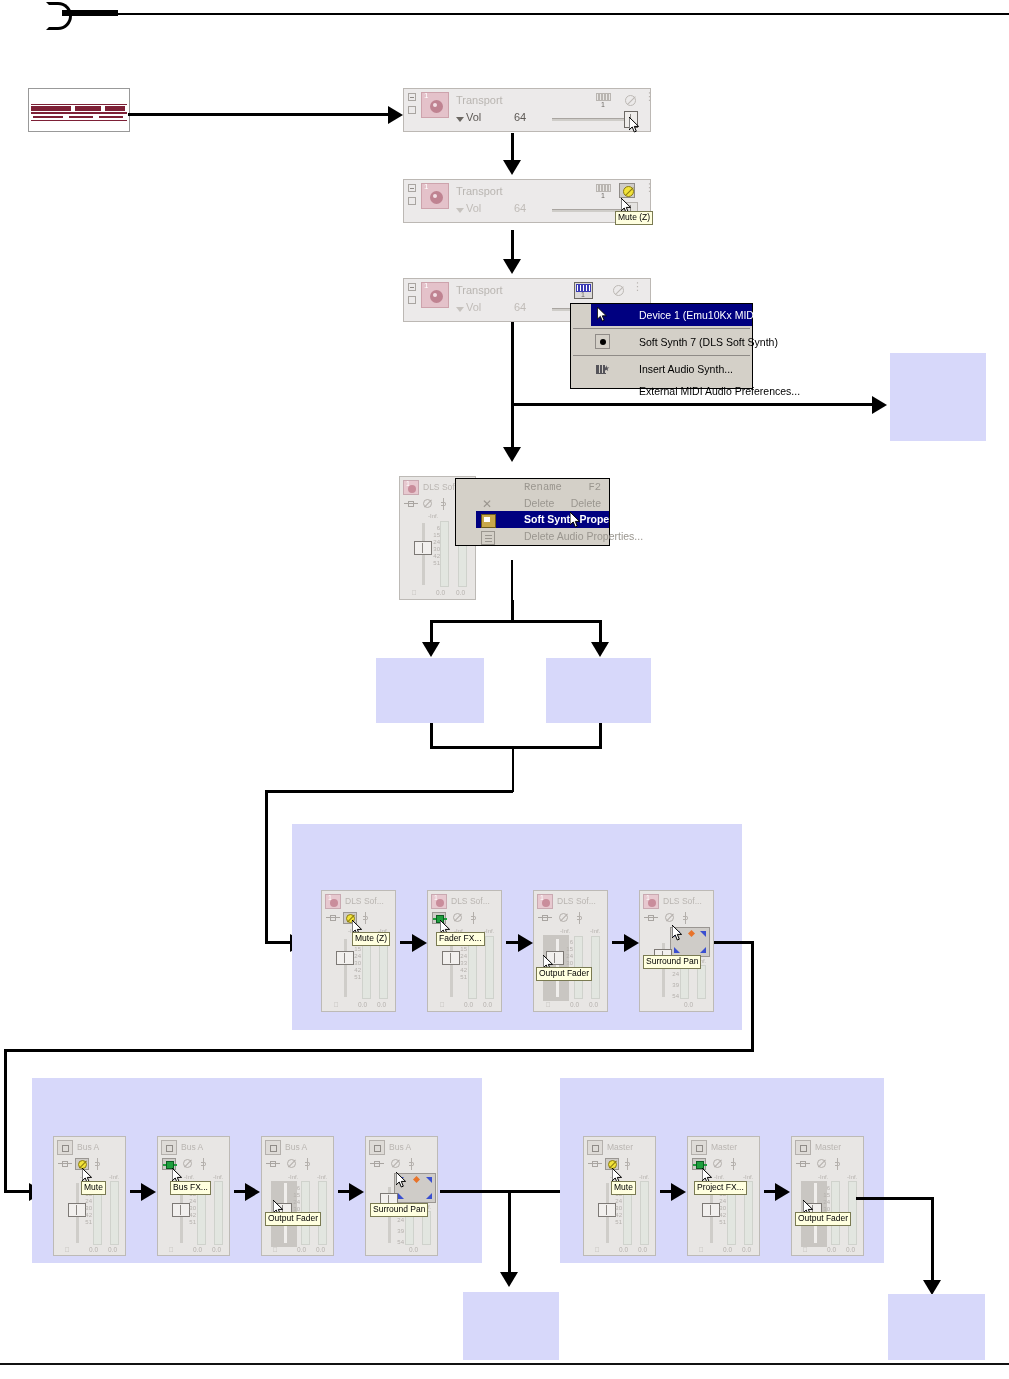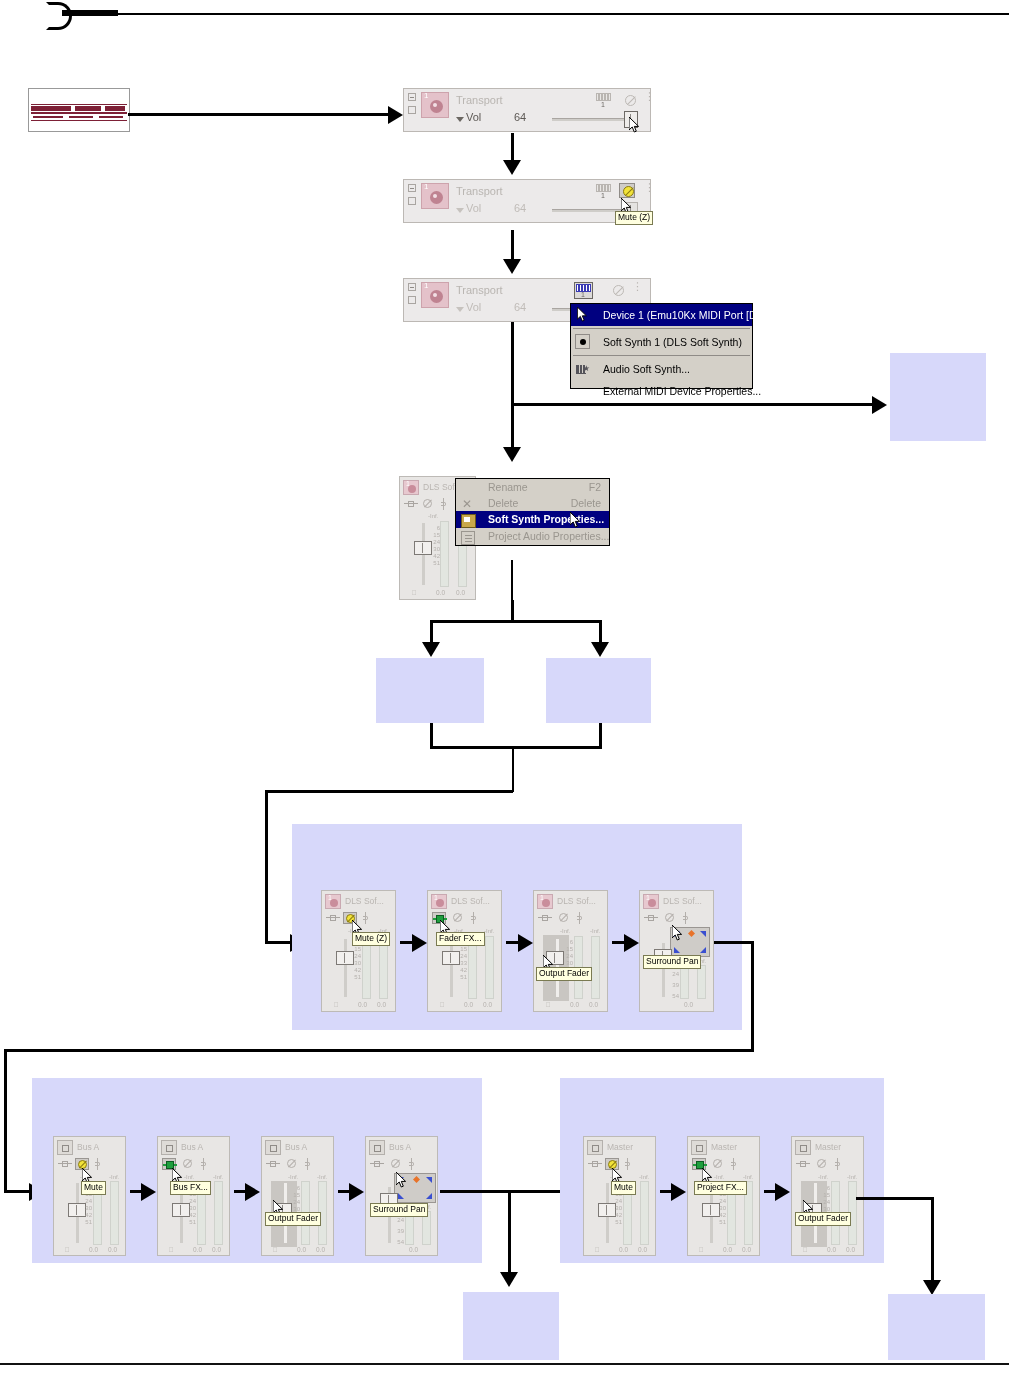--- a/index.html
+++ b/index.html
@@ -135,21 +135,21 @@
   .tbar .mutebtn .c:after{content:"";position:absolute;left:0px;top:4px;width:11px;height:1px;
        background:#bdb9b5;transform:rotate(-45deg);}
   .tbar .mutebtn.on{background:#cfccc8;border:1px solid #8f8b87;box-sizing:border-box;}
   .tbar .mutebtn.on .c{border-color:#8a7a12;background:#f2e33a;}
   .tbar .mutebtn.on .c:after{background:#8a7a12;}
   .tbar .dots{position:absolute;font-size:11px;color:#b9b5b1;}
 
   
   .menu{position:absolute;background:#d4d0c8;border:1px solid #000;box-sizing:border-box;
         font-size:10.5px;color:#000;}
-  .menu .mi{position:relative;height:22px;line-height:22px;padding-left:32px;white-space:nowrap;}
+  .menu .mi{position:relative;height:22px;line-height:22px;padding-left:48px;white-space:nowrap;margin-left:20px;}
   .menu .mi.sel{background:#000080;color:#fff;}
   .menu .mi.dis{color:#9a968f;}
   .menu .sep{height:1px;background:#8f8b87;margin:2px 2px;}
   .menu .acc{position:absolute;right:8px;top:0;}
   .menu .mico{position:absolute;left:6px;top:3px;width:16px;height:16px;}
 
   
   .ico-radio{position:absolute;left:4px;top:3px;width:15px;height:15px;
         border:1px solid #8f8b87;background:#d4d0c8;box-sizing:border-box;}
   .ico-radio:after{content:"";position:absolute;left:4px;top:4px;width:6px;height:6px;
@@ -291,29 +291,29 @@
     <span class="mico">
       <svg width="11" height="15" viewBox="0 0 11 16">
           <path d="M0 0 L0 13 L3.2 10 L5.3 15 L7.3 14.2 L5.3 9.4 L9.6 9.4 Z" fill="#fff" stroke="#000" stroke-width="1"></path>
         </svg>
     </span>
     <span>Device 1  (Emu10Kx MIDI Port [DF40])</span>
   </div>
   <div class="sep"></div>
   <div class="mi">
     <span class="ico-radio"></span>
-    <span>Soft Synth 1  (DLS Soft Synth)</span>
+    <span>Soft Synth 7  (DLS Soft Synth)</span>
   </div>
   <div class="sep"></div>
   <div class="mi">
     <span class="ico-synth"></span>
-    <span>Audio Soft Synth...</span>
+    <span>Insert Audio Synth...</span>
   </div>
   <div class="mi">
-    <span>External MIDI Device Properties...</span>
+    <span>External MIDI Audio Preferences...</span>
   </div>
 </div>
 
 <div class="ln-v" style="left:511px;top:322px;height:84px;"></div>
 <div class="ln-h" style="left:511px;top:403px;width:367px;"></div>
 <div class="arw-r" style="left:872px;top:396px;"></div>
 <div class="pbox" style="left:890px;top:353px;width:96px;height:88px;"></div>
 
 <div class="ln-v" style="left:511px;top:403px;height:48px;"></div>
 <div class="arw-d" style="left:503px;top:447px;"></div>
@@ -344,36 +344,36 @@
     <div>30</div>
     <div>42</div>
     <div>51</div>
   </div>
   <div class="lock" style="left:12px;top:112px;">⎕</div>
   <div class="botnum" style="left:36px;top:112px;">0.0</div>
   <div class="botnum" style="left:56px;top:112px;">0.0</div>
 </div>
 
 <div class="menu" style="left:455px;top:478px;width:155px;height:68px;">
-  <div class="mi dis" style="height:16px;line-height:16px;">
+  <div class="mi dis" style="height:16px;line-height:16px;font-family:Liberation Mono, monospace;">
     <span>Rename</span>
     <span class="acc">F2</span>
   </div>
   <div class="mi dis" style="height:16px;line-height:16px;">
     <span class="ico-x">✕</span>
     <span>Delete</span>
     <span class="acc">Delete</span>
   </div>
   <div class="mi sel" style="height:17px;line-height:17px;font-weight:bold;">
     <span class="ico-props"></span>
     <span>Soft Synth Properties...</span>
   </div>
   <div class="mi dis" style="height:17px;line-height:17px;">
     <span class="ico-paud"></span>
-    <span>Project Audio Properties...</span>
+    <span>Delete Audio Properties...</span>
   </div>
 </div>
 <div class="cur" style="left:570px;top:512px;">
   <svg width="11" height="16" viewBox="0 0 11 16">
       <path d="M0 0 L0 13 L3.2 10 L5.3 15 L7.3 14.2 L5.3 9.4 L9.6 9.4 Z" fill="#fff" stroke="#000" stroke-width="1"></path>
     </svg>
 </div>
 
 <div class="ln-v thin" style="left:511px;top:560px;height:40px;"></div>
 <div class="ln-v" style="left:511px;top:600px;height:22px;"></div>

